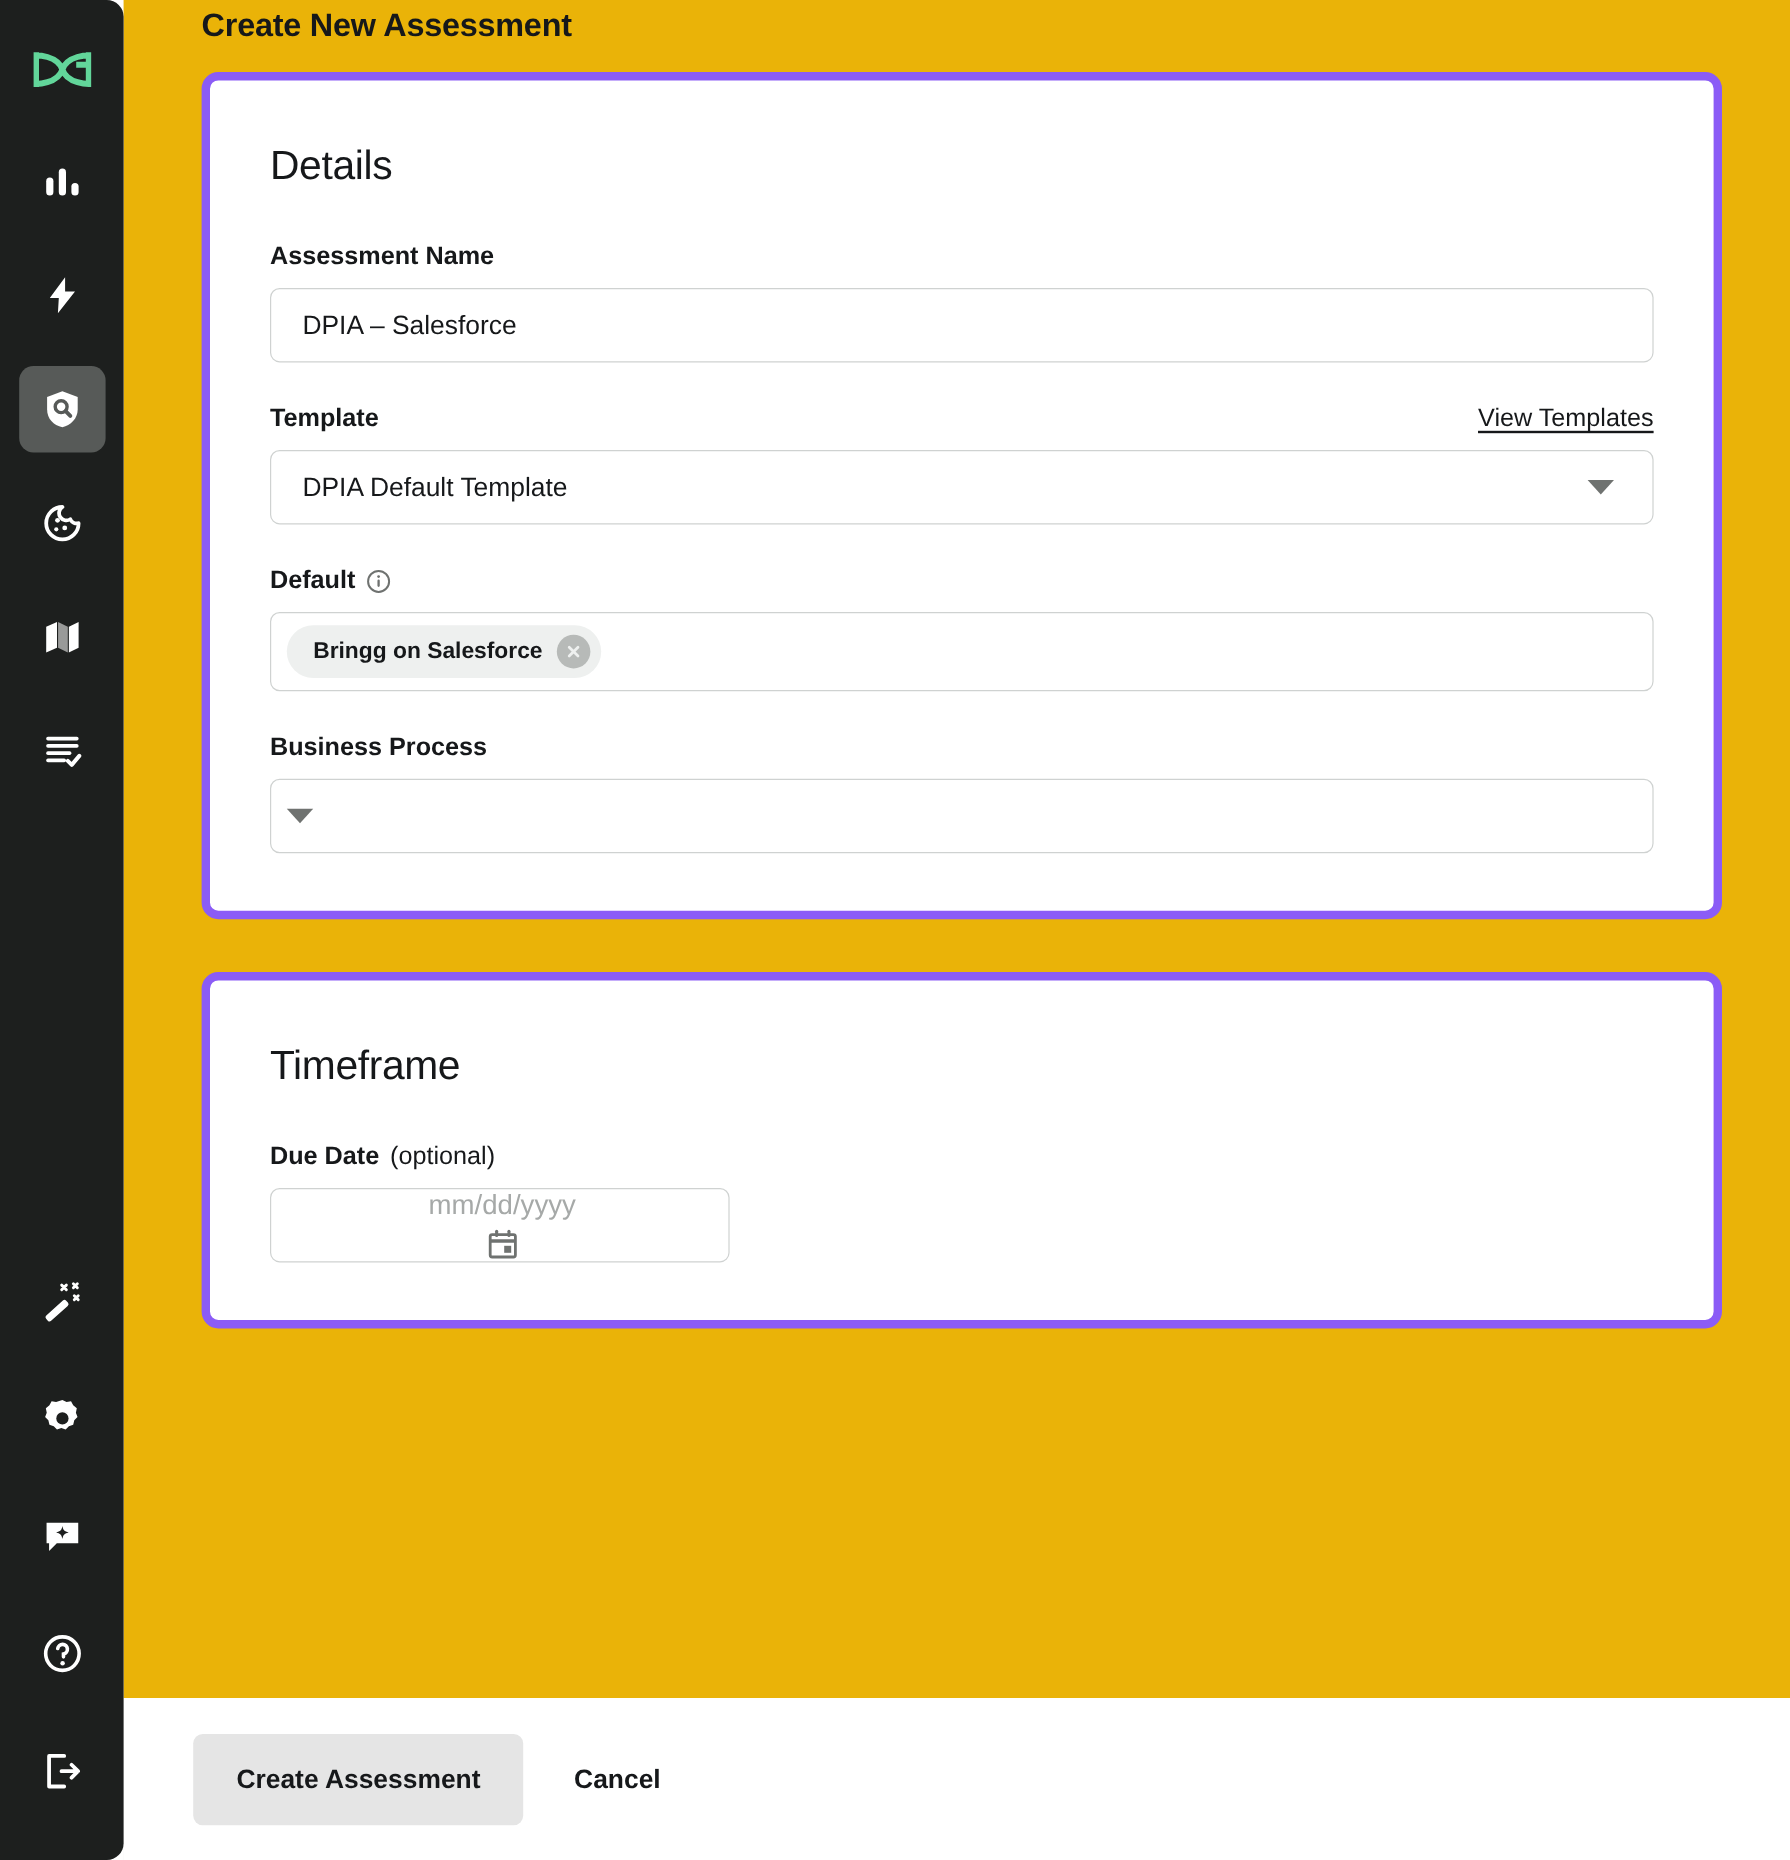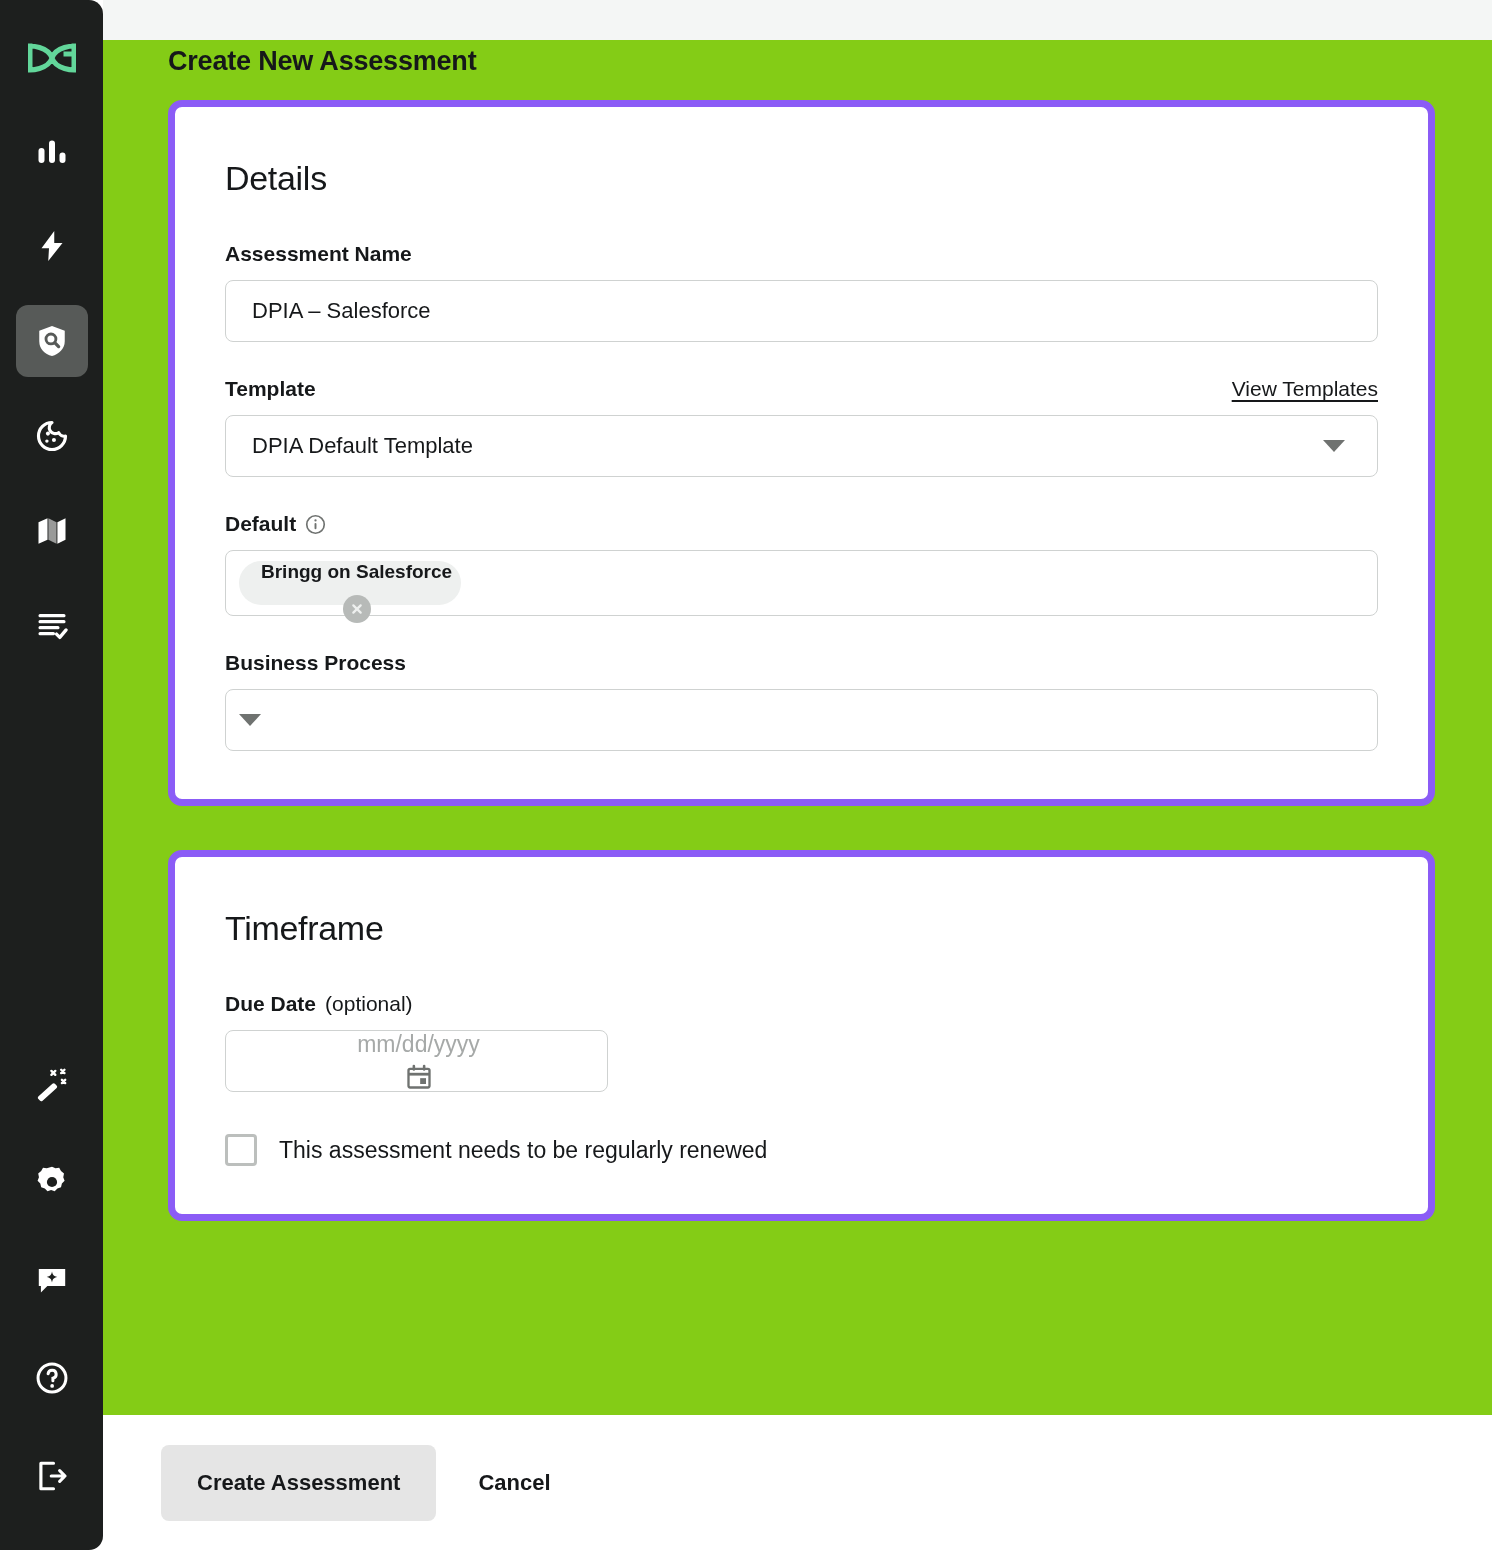--- a/index.html
+++ b/index.html
@@ -74,22 +74,21 @@
     display: flex;
     flex-direction: column;
     background: #f4f6f5;
     position: relative;
   }
 
   .scroll-area {
     flex: 1;
     overflow: hidden;
     padding: 0 57px 0 65px;
-    background: #84cc16;
-    margin-top: 40px;
+    background: #eab308;
   }
 
   .page-title {
     font-size: 27px;
     font-weight: bold;
     letter-spacing: -0.2px;
     padding-top: 6px;
     padding-bottom: 23px;
     color: #16181a;
   }
@@ -177,21 +176,20 @@
     background: #eef0ef;
     border-radius: 22px;
     height: 44px;
     display: inline-flex;
     align-items: center;
     padding: 0 9px 0 22px;
     gap: 12px;
     font-size: 19px;
     font-weight: bold;
     color: #16181a;
-    flex-direction: column;
   }
 
   .chip-remove {
     width: 28px; height: 28px;
     border-radius: 50%;
     background: #b7bab8;
     display: inline-flex;
     align-items: center;
     justify-content: center;
     cursor: pointer;
@@ -454,24 +452,20 @@
           <svg width="28" height="28" viewBox="0 0 24 24">
             <rect x="3" y="5" width="18" height="16" rx="1.4" fill="none" stroke="#6f7270" stroke-width="2"></rect>
             <line x1="3" y1="9.6" x2="21" y2="9.6" stroke="#6f7270" stroke-width="2.4"></line>
             <line x1="7.6" y1="2.6" x2="7.6" y2="5.6" stroke="#6f7270" stroke-width="2.2" stroke-linecap="round"></line>
             <line x1="16.4" y1="2.6" x2="16.4" y2="5.6" stroke="#6f7270" stroke-width="2.2" stroke-linecap="round"></line>
             <rect x="13" y="13" width="5" height="5" fill="#6f7270"></rect>
           </svg>
         </div>
       </div>
 
-      <div class="checkbox-row">
-        <span class="checkbox-box"></span>
-        <span class="checkbox-label">This assessment needs to be regularly renewed</span>
-      </div>
 
     </section>
 
   </div>
 
   <div class="footer">
     <button class="btn-primary">Create Assessment</button>
     <button class="btn-text">Cancel</button>
   </div>
 

